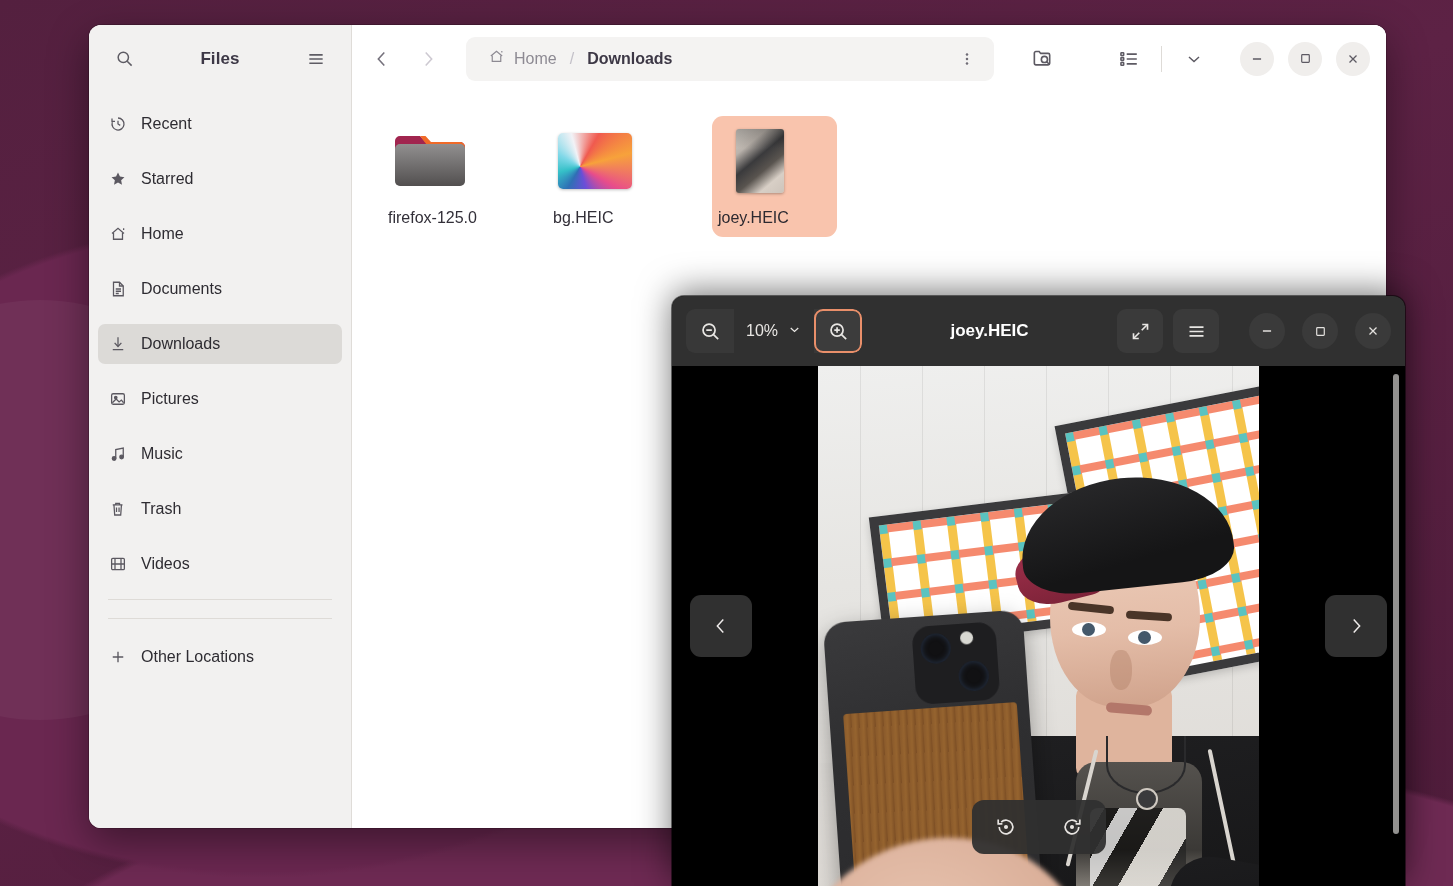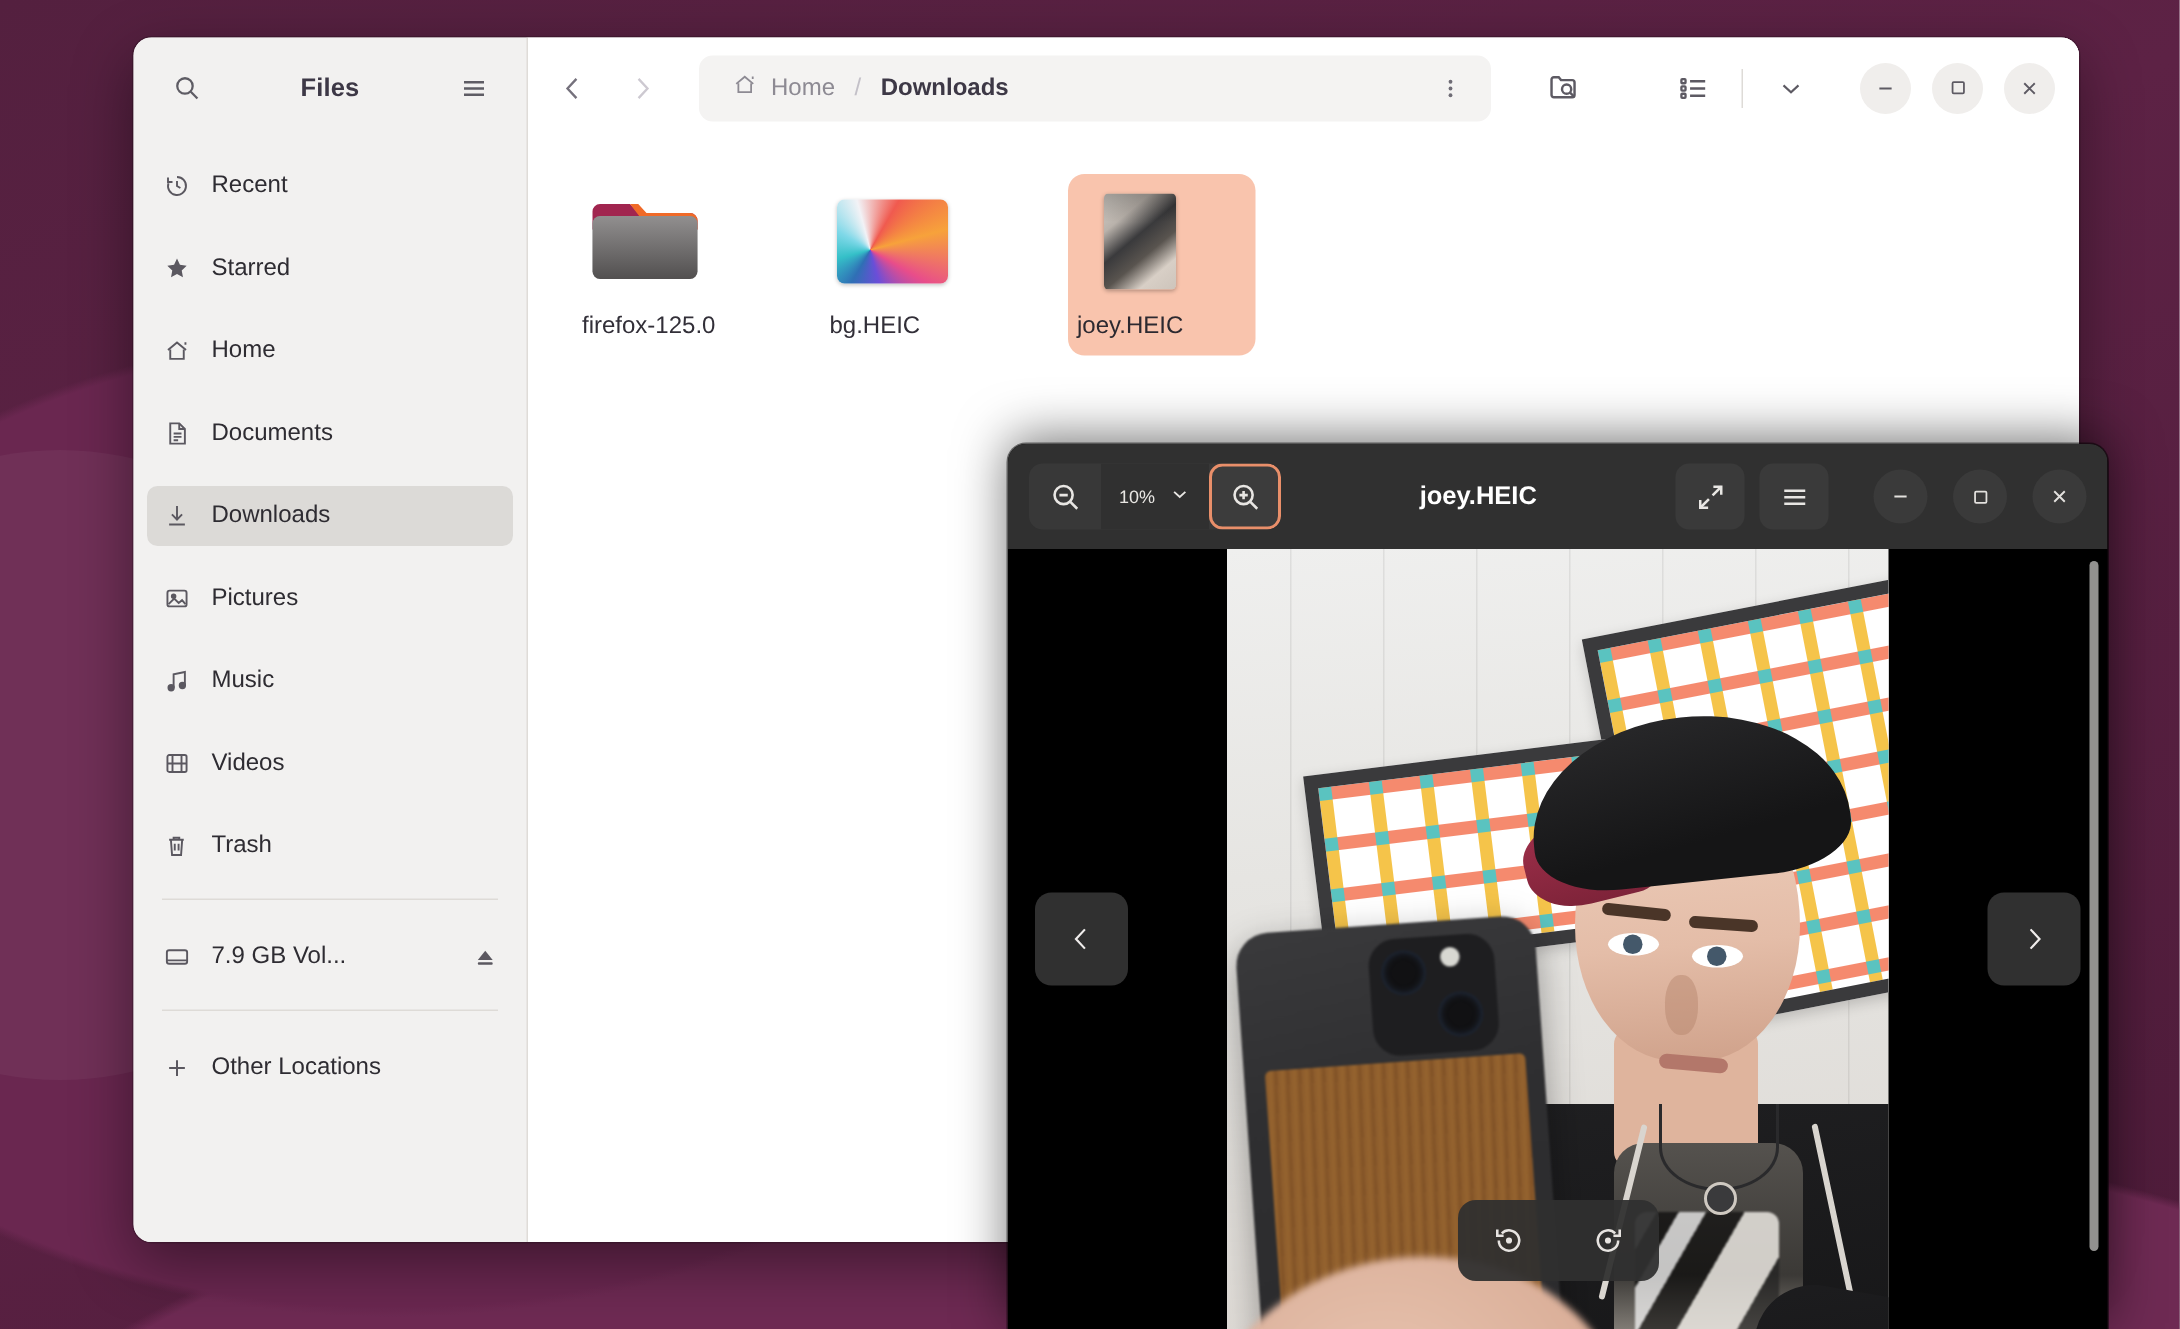--- a/index.html
+++ b/index.html
@@ -154,21 +154,21 @@
     display:flex; align-items:center;
     background: #383838;
     border-radius: 9px;
     height: 44px;
     overflow:hidden;
   }
   .zg-btn { width:48px; height:44px; display:flex; align-items:center; justify-content:center; color:#e8e6e3; }
   .zg-level {
     display:flex; align-items:center; gap: 9px;
     padding: 0 12px; height:44px;
-    color:#e8e6e3; font-size:12px;
+    color:#e8e6e3; font-size:16px;
     background:#303030;
   }
   .zg-btn.focused {
     border: 2px solid #e98f6a; border-radius: 9px;
     background:#3c3c3c;
   }
   .vw-title {
     flex:1; text-align:center;
     color:#ffffff; font-size:17px; font-weight:700;
   }
@@ -404,55 +404,40 @@
               <path d="M9 18V6l10-2v12"></path>
               <circle cx="6.8" cy="18" r="2.4" fill="currentColor"></circle>
               <circle cx="16.8" cy="16" r="2.4" fill="currentColor"></circle>
             </svg>
         </span>
         <span>Music</span>
       </div>
       <div class="sb-item">
         <span class="sb-ico">
           <svg width="18" height="18" viewBox="0 0 24 24" fill="none" stroke="currentColor" stroke-width="1.7">
-              <rect x="3.5" y="4.5" width="17" height="15" rx="1.6"></rect>
-              <path d="M8 4.5v15M16 4.5v15M3.5 12h17"></path>
-            </svg>
-        </span>
-        <span>Videos</span>
-      </div>
-      <div class="sb-item">
-        <span class="sb-ico">
-          <svg width="18" height="18" viewBox="0 0 24 24" fill="none" stroke="currentColor" stroke-width="1.7">
               <path d="M5 6.5h13"></path>
               <path d="M9 6.5V4.6h5v1.9"></path>
               <path d="M6.6 6.5 7.6 20h8l1-13.5"></path>
               <path d="M10 10v6M13.4 10v6"></path>
             </svg>
         </span>
         <span>Trash</span>
       </div>
+      <div class="sb-item">
+        <span class="sb-ico">
+          <svg width="18" height="18" viewBox="0 0 24 24" fill="none" stroke="currentColor" stroke-width="1.7">
+              <rect x="3.5" y="4.5" width="17" height="15" rx="1.6"></rect>
+              <path d="M8 4.5v15M16 4.5v15M3.5 12h17"></path>
+            </svg>
+        </span>
+        <span>Videos</span>
+      </div>
 
       <div class="sb-sep"></div>
 
-      <div class="sb-item">
-        <span class="sb-ico">
-          <svg width="18" height="18" viewBox="0 0 24 24" fill="none" stroke="currentColor" stroke-width="1.7">
-              <rect x="3" y="6" width="18" height="12" rx="2"></rect>
-              <path d="M3 15h18"></path>
-            </svg>
-        </span>
-        <span>7.9 GB Vol...</span>
-        <span class="eject">
-          <svg width="17" height="17" viewBox="0 0 24 24" fill="currentColor">
-              <path d="M12 5.5 19 14H5z"></path>
-              <rect x="5" y="16.3" width="14" height="2.4" rx="1"></rect>
-            </svg>
-        </span>
-      </div>
 
       <div class="sb-sep"></div>
 
       <div class="sb-item">
         <span class="sb-ico">
           <svg width="18" height="18" viewBox="0 0 24 24" stroke="currentColor" stroke-width="1.8">
               <path d="M12 5v14M5 12h14"></path>
             </svg>
         </span>
         <span>Other Locations</span>

